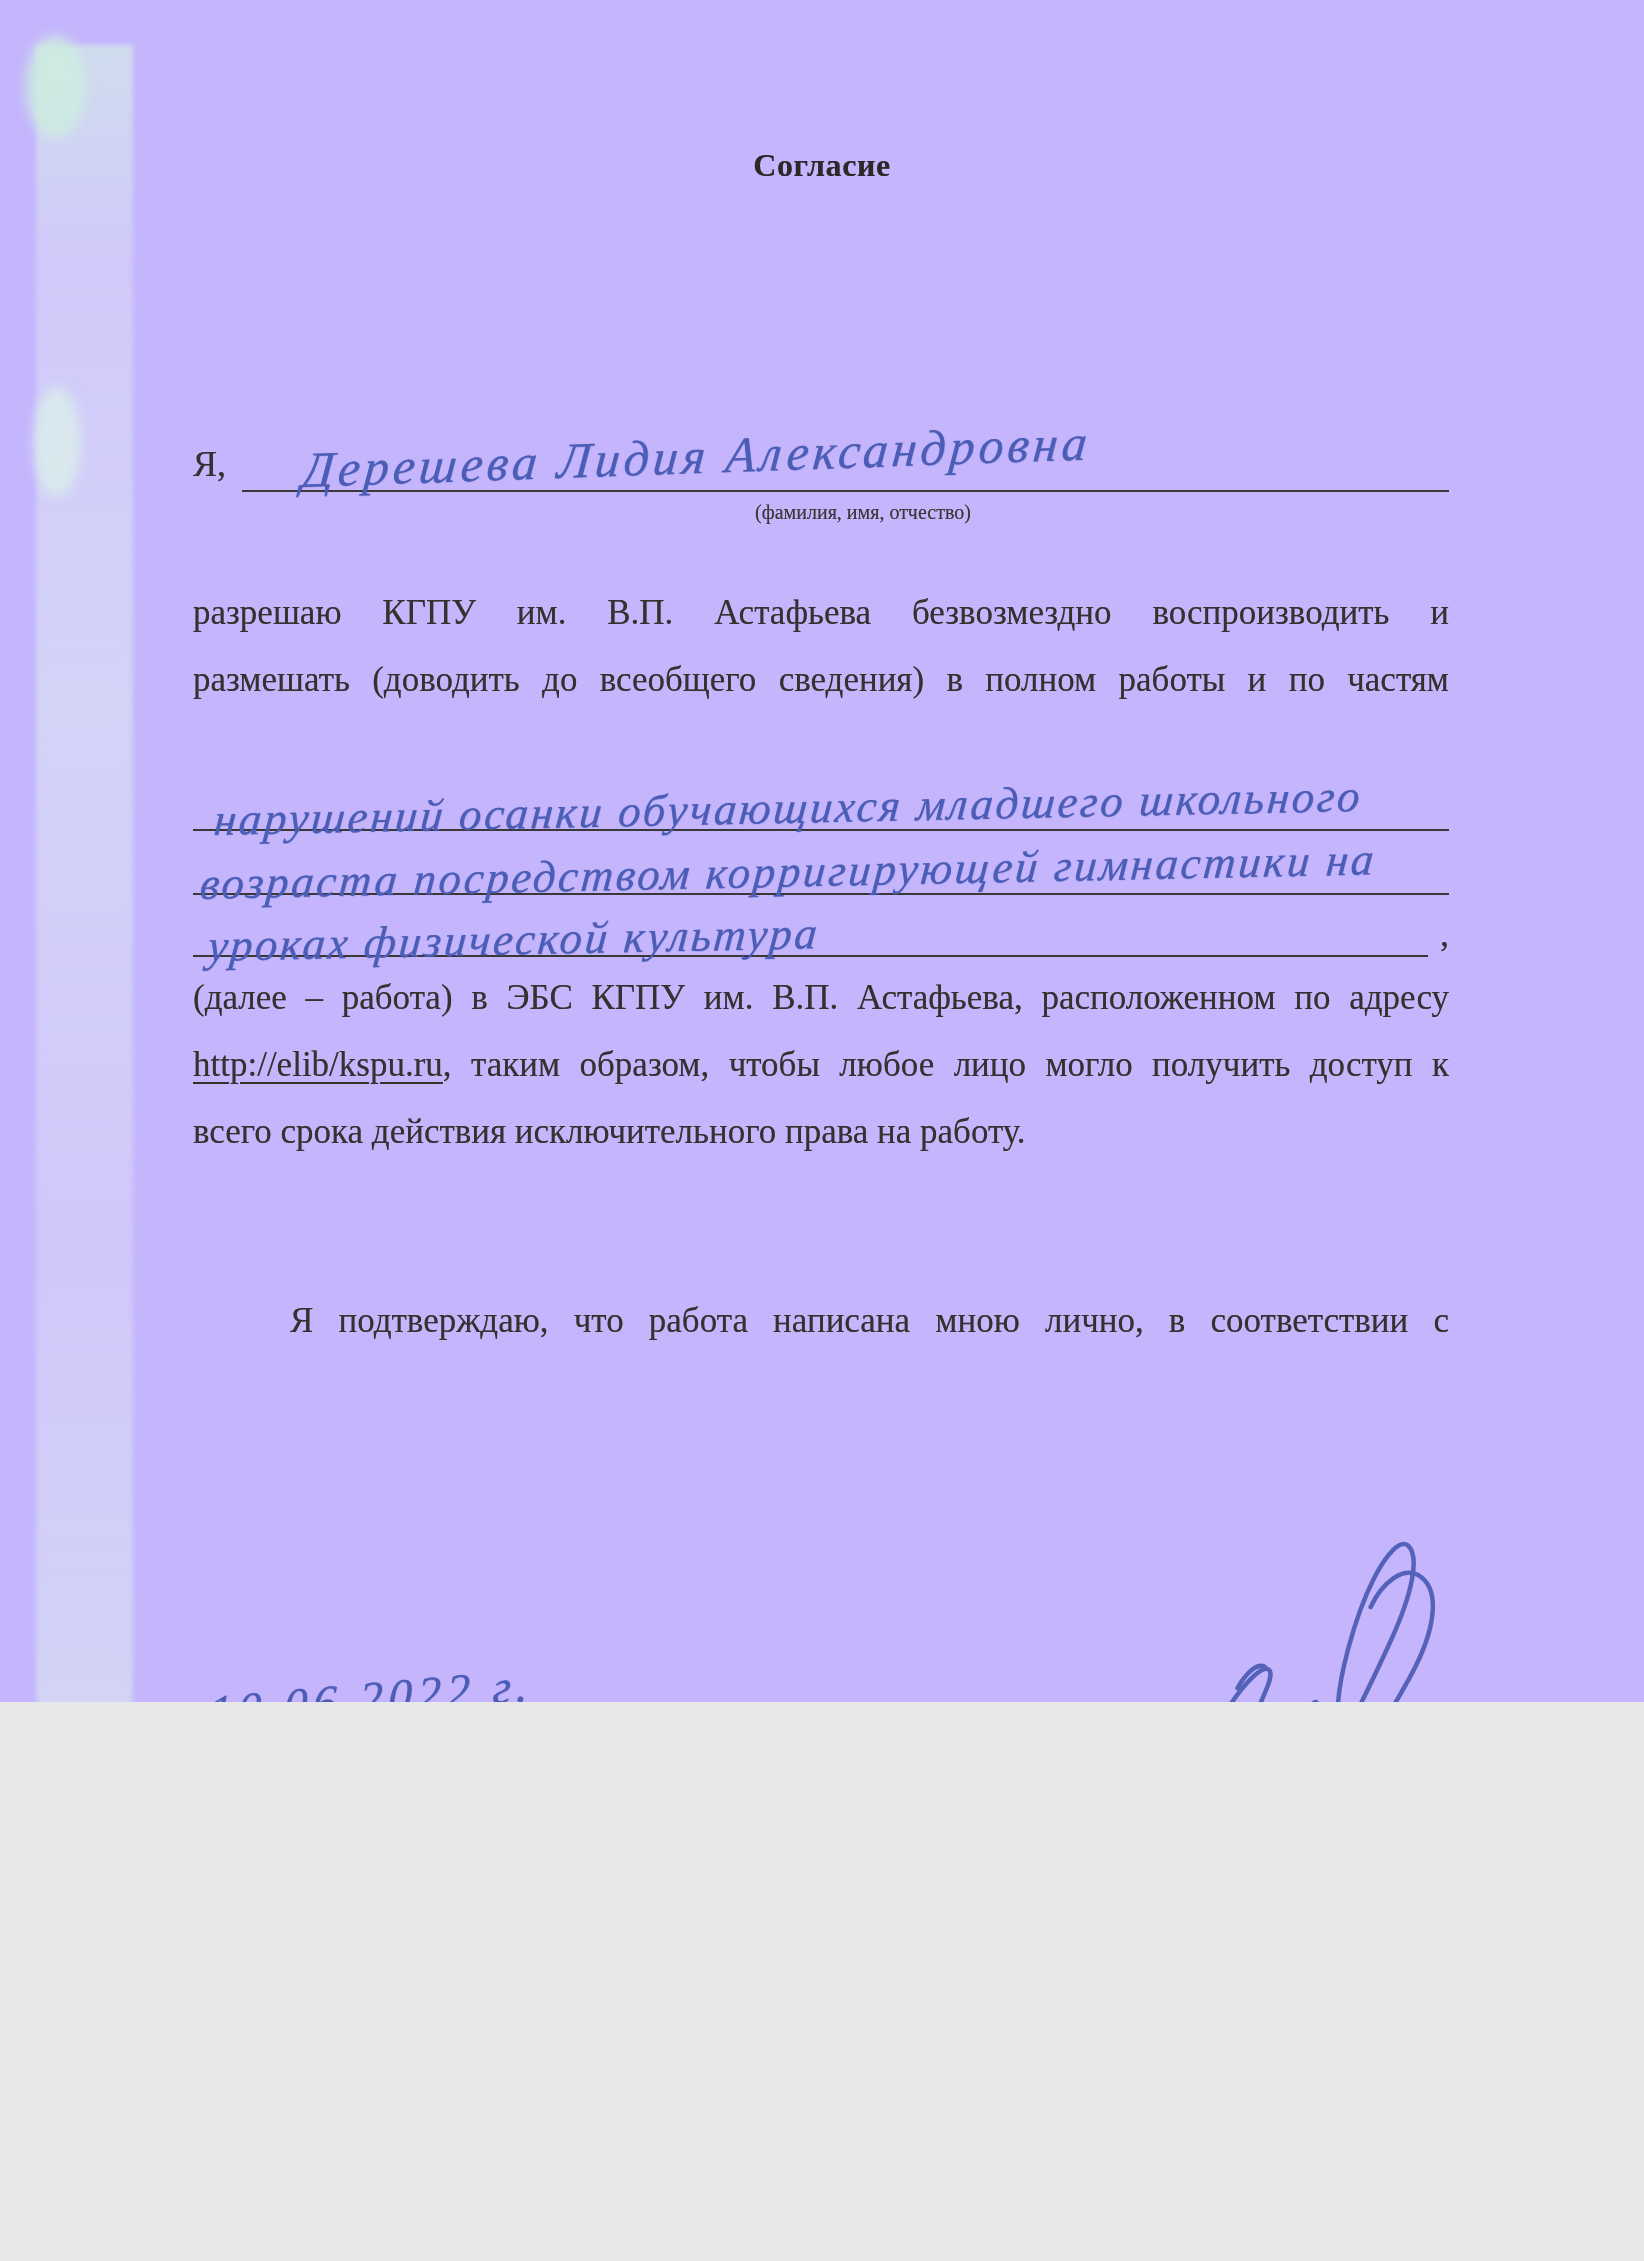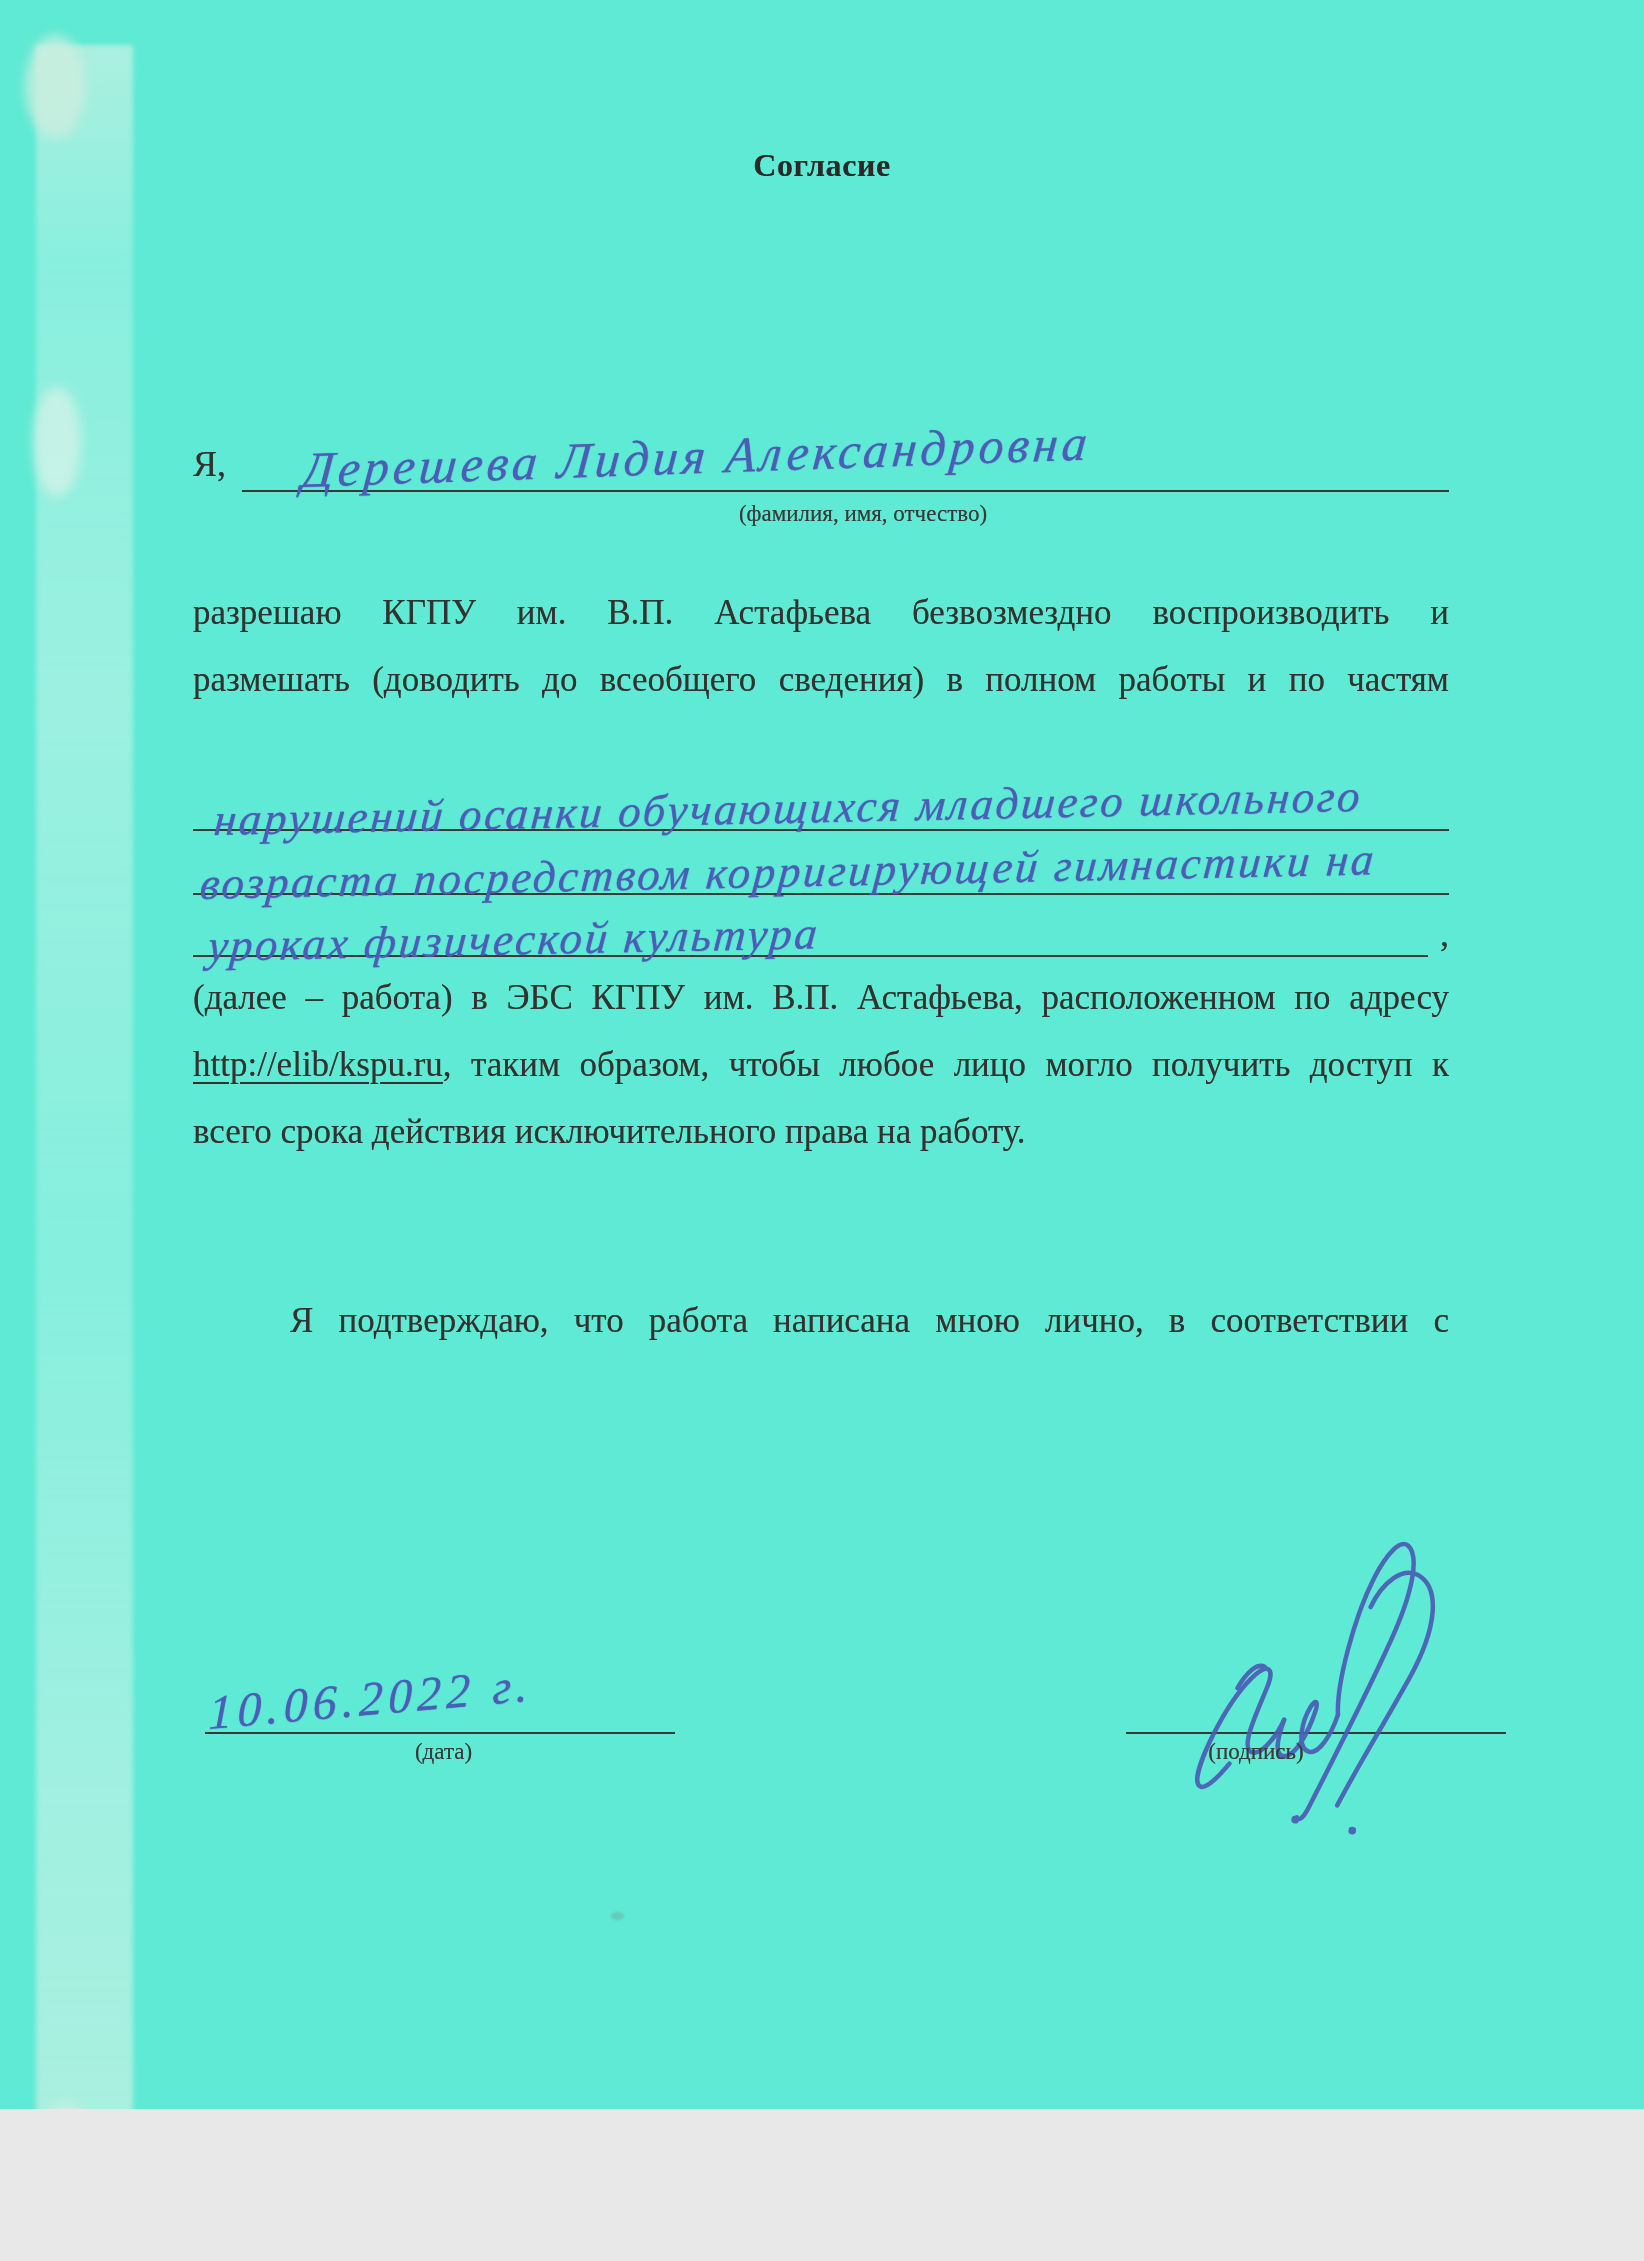--- a/index.html
+++ b/index.html
@@ -1,19 +1,19 @@
 <!DOCTYPE html>
 <html style="font-size:10.3px"><head>
 <meta charset="utf-8">
 <style>
   html,body{margin:0;padding:0;background:#e8e8e8;}
   .page{
     position:relative;
-    width:1644px;height:2109px;
-    background:#5eead4;
+    width:1644px;height:1702px;
+    background:#c4b5fd;
     overflow:hidden;
     font-family:"Liberation Serif", serif;
     color:#33312e;
   }
   
   .edge-band{
     position:absolute;left:36px;top:45px;width:97px;height:2190px;
     background:linear-gradient(180deg,
       rgba(214,242,230,.65) 0%,
       rgba(238,250,245,.30) 10%,
@@ -75,21 +75,21 @@
     border-bottom:2.6px solid #3a3836;
   }
   .hw-name{
     position:absolute;left:58px;bottom:-9px;
     font-size:50px;letter-spacing:3.9px;
     transform:rotate(-2deg) skewX(-7deg);
     transform-origin:left bottom;
   }
   .caption{
     position:absolute;text-align:center;
-    font-size:23px;color:#3b3936;
+    font-size:20px;color:#3b3936;
   }
   .cap-fio{left:277px;top:501px;width:1172px;}
   .cap-date{left:205px;top:1739px;width:477px;}
   .cap-sign{left:1095px;top:1739px;width:322px;}
 
   
   .tema-line{
     display:flex;align-items:baseline;
     font-size:36px;line-height:67px;color:#34322f;
     white-space:nowrap;

